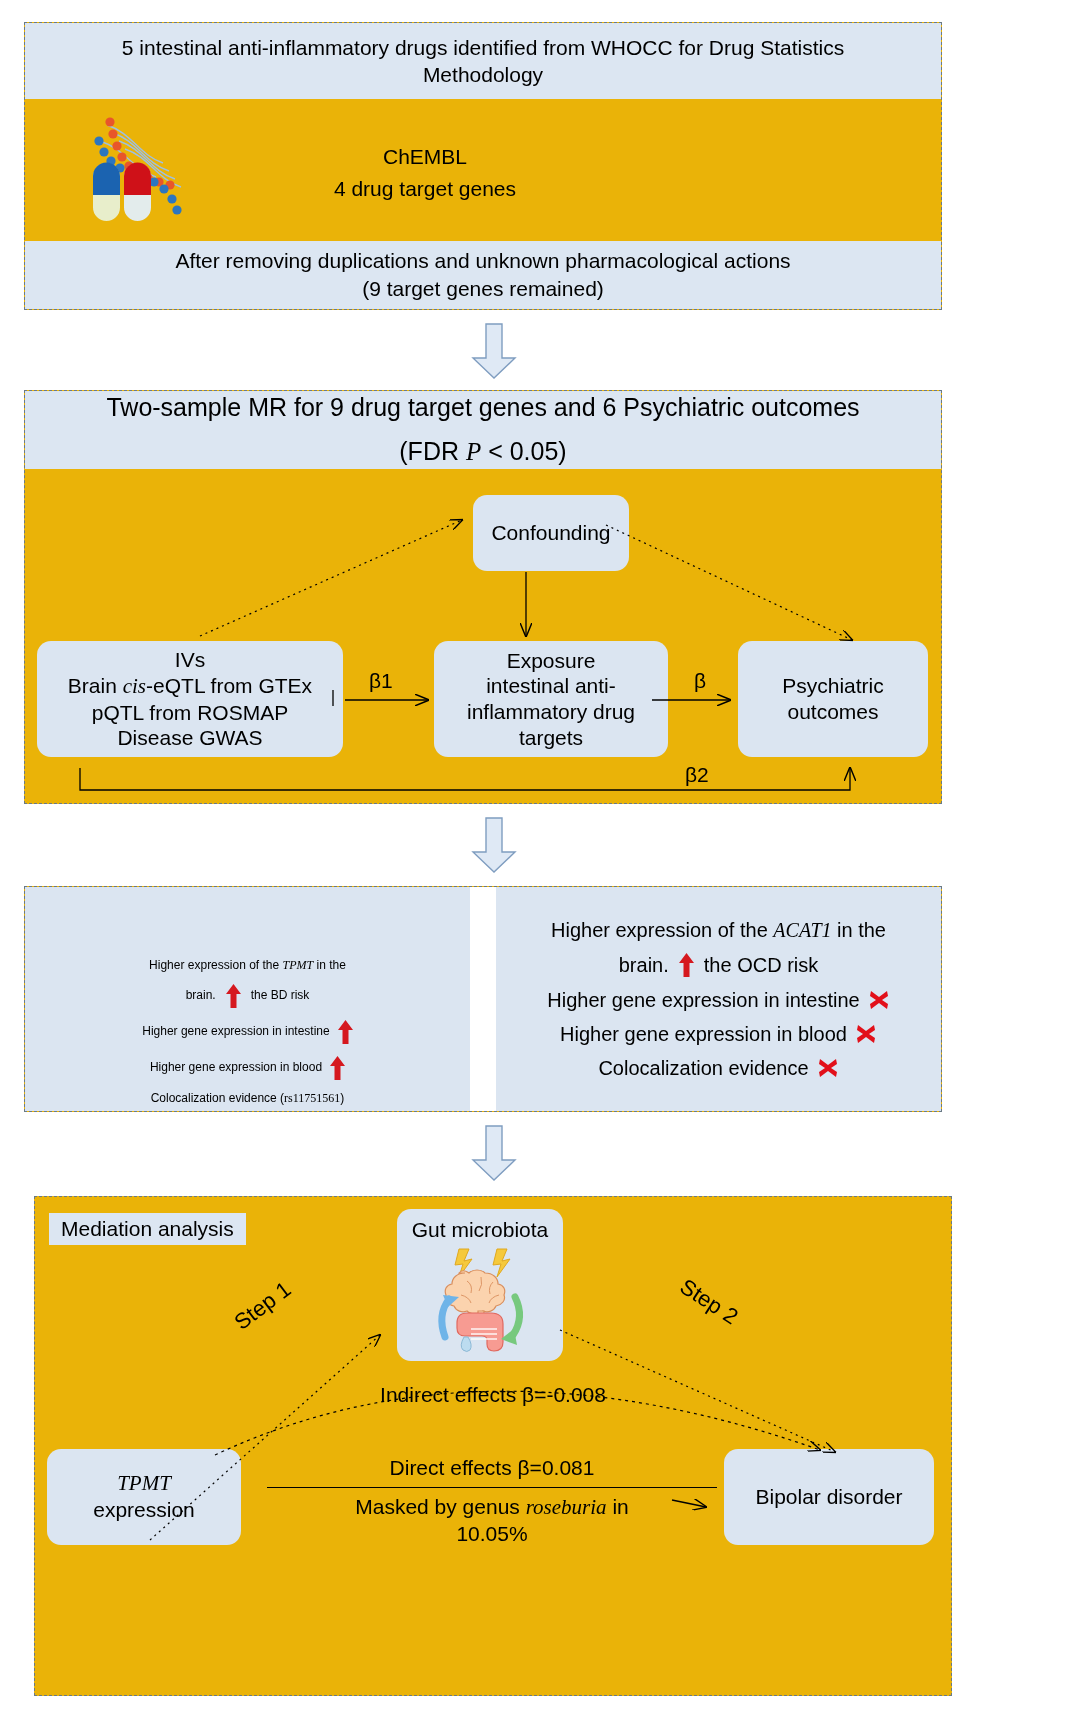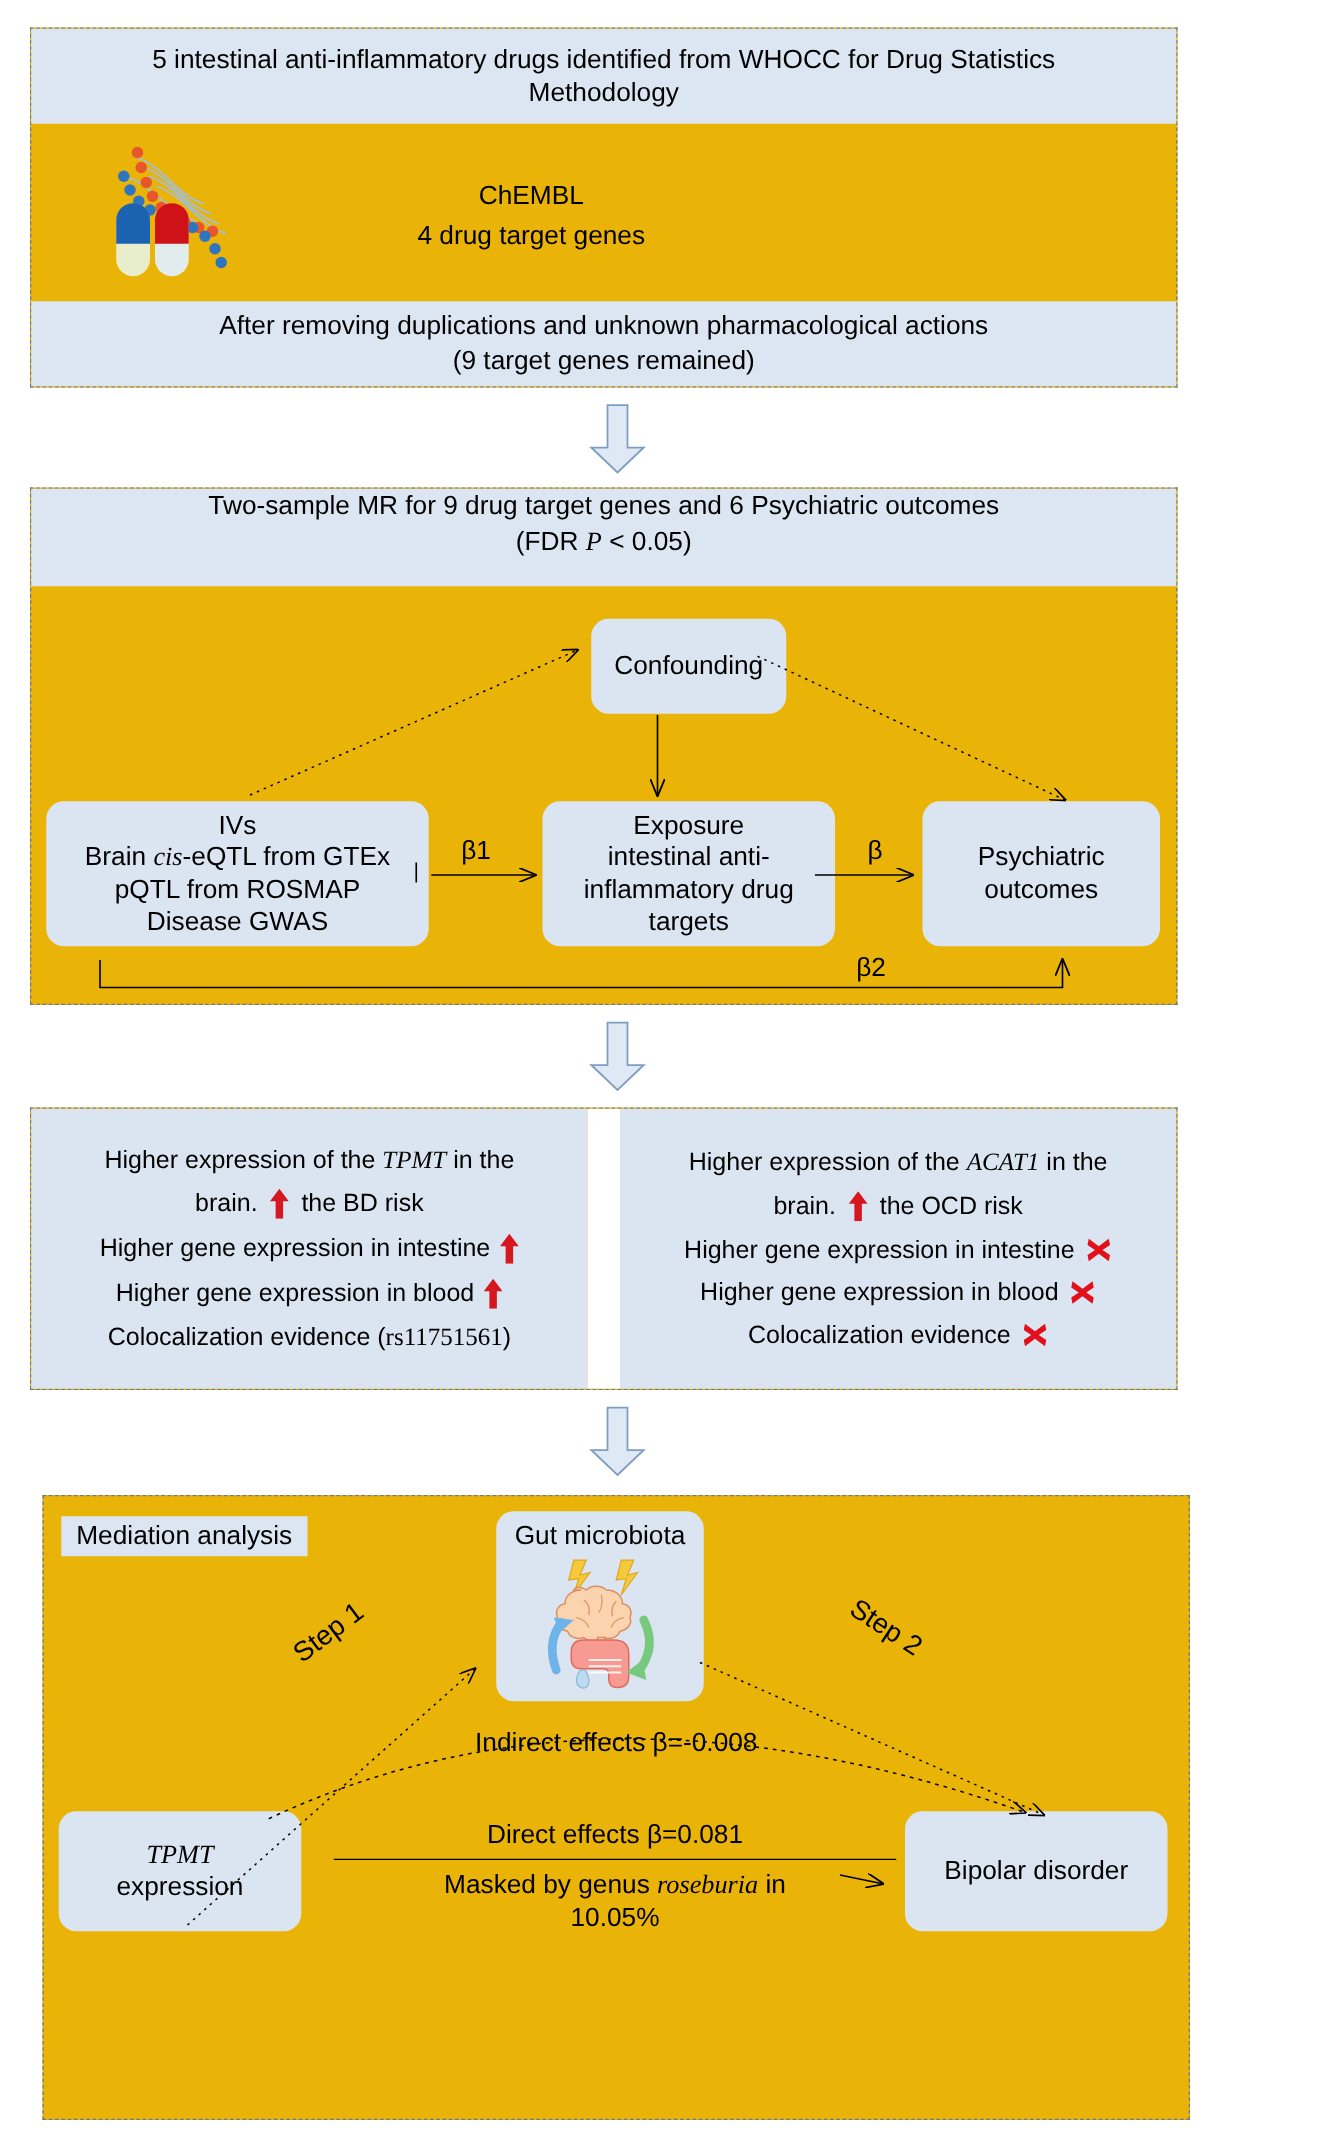--- a/index.html
+++ b/index.html
@@ -99,21 +99,21 @@
 </div>
 
 <div class="fatarrow" style="left:470px;top:322px;">
   <svg width="48" height="58" viewBox="0 0 48 58">
     <polygon points="16,2 32,2 32,36 45,36 24,56 3,36 16,36" fill="#dfe9f5" stroke="#7f9dc0" stroke-width="1.4"></polygon>
   </svg>
 </div>
 
 <div class="panel" style="left:24px;top:390px;width:918px;height:414px;">
 
-  <div class="band" style="position:absolute;left:0;top:0;width:100%;height:78px;display:flex;flex-direction:column;align-items:center;justify-content:flex-start;font-size:21px;line-height:1.35;">
+  <div class="band" style="position:absolute;left:0;top:0;width:100%;height:78px;display:flex;flex-direction:column;align-items:center;justify-content:space-between;font-size:25px;line-height:1.35;">
     <div>Two-sample MR for 9 drug target genes and 6 Psychiatric outcomes</div>
     <div>
       <span>(FDR </span><span class="ser-it">P</span><span> &lt; 0.05)</span>
     </div>
   </div>
 
   <div class="box" style="left:448px;top:104px;width:156px;height:76px;font-size:21px;">
     <span>Confounding</span>
   </div>
 
@@ -170,21 +170,21 @@
 
 <div class="fatarrow" style="left:470px;top:816px;">
   <svg width="48" height="58" viewBox="0 0 48 58">
     <polygon points="16,2 32,2 32,36 45,36 24,56 3,36 16,36" fill="#dfe9f5" stroke="#7f9dc0" stroke-width="1.4"></polygon>
   </svg>
 </div>
 
 <div class="panel" style="left:24px;top:886px;width:918px;height:226px;padding:0;">
   <div style="position:absolute;left:0;top:0;width:100%;height:100%;display:flex;">
 
-    <div style="flex:1;background:#dbe5f1;display:flex;flex-direction:column;justify-content:center;align-items:center;font-size:20px;line-height:1.1;">
+    <div style="flex:1;background:#dbe5f1;display:flex;flex-direction:column;justify-content:flex-end;align-items:center;font-size:12px;line-height:1.1;">
       <div style="padding:6px 0;">
         <span>Higher expression of the </span><span class="ser-it">TPMT</span><span> in the</span>
       </div>
       <div style="padding:6px 0;display:flex;align-items:center;gap:10px;">
         <span>brain.</span>
         <svg width="15" height="24" viewBox="0 0 15 24">
             <polygon points="7.5,0 15,10 10.5,10 10.5,24 4.5,24 4.5,10 0,10" fill="#d5181f"></polygon>
           </svg>
         <span>the BD risk</span>
       </div>

